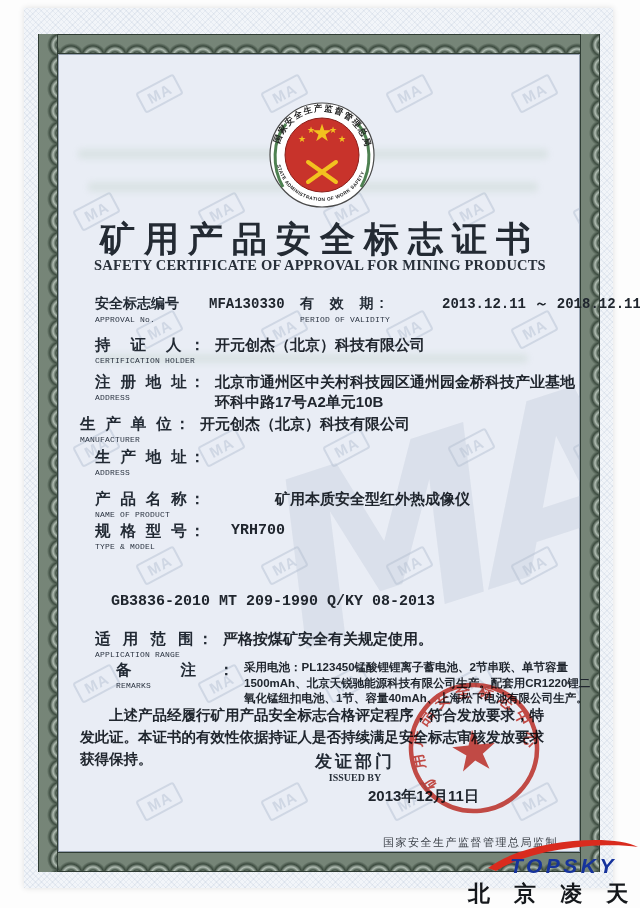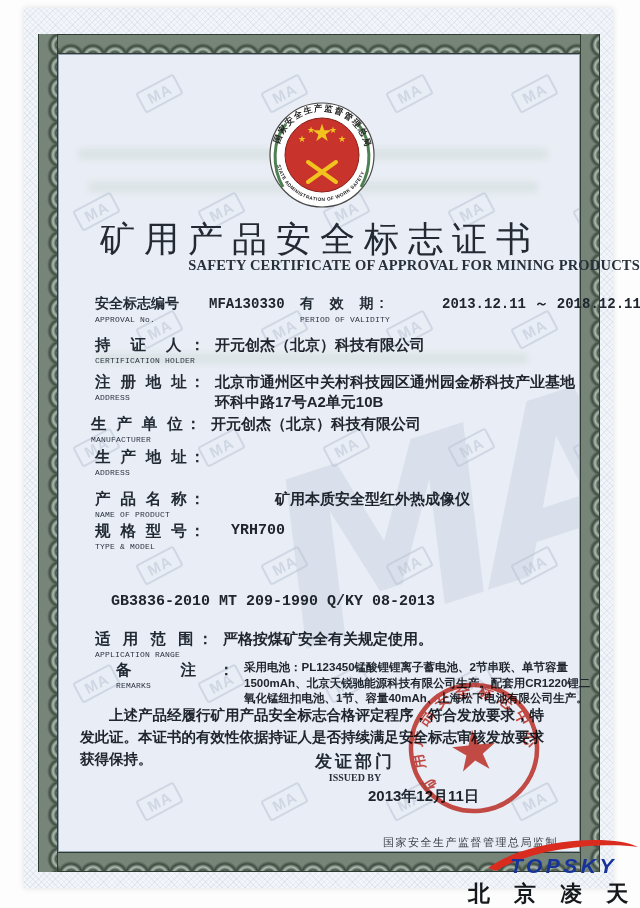--- a/index.html
+++ b/index.html
@@ -49,24 +49,24 @@
   }
   .big-ma{
     left:210px;top:330px;font-size:230px;font-weight:bold;font-style:italic;
     color:rgba(178,190,210,.28);transform:rotate(-18deg);letter-spacing:-18px;
     font-family:"DejaVu Sans",sans-serif;
   }
   
   .title{
     left:0;top:216px;width:640px;text-align:center;
     font-family:"Liberation Serif","DejaVu Serif",serif;
-    font-size:35px;font-weight:normal;letter-spacing:9px;color:#232a33;
+    font-size:35px;font-weight:bold;letter-spacing:9px;color:#232a33;
   }
   .subtitle{
-    left:0;top:257px;width:640px;text-align:right;
+    left:0;top:257px;width:640px;text-align:center;
     font-family:"Liberation Serif","DejaVu Serif",serif;
     font-size:14.5px;font-weight:bold;letter-spacing:.2px;color:#28303a;
   }
   
   .row{display:flex;align-items:flex-start;}
   .lab{flex:none;}
   .zh{
     display:block;font-size:15.5px;font-weight:bold;color:#222a34;
     text-align:justify;text-align-last:justify;line-height:19px;
   }
@@ -201,21 +201,21 @@
     </div>
   <div class="val" style="width:372px;font-weight:bold;">开元创杰（北京）科技有限公司</div>
 </div>
 <div class="abs row" style="left:95px;top:372px;">
   <div class="lab w110">
       <span class="zh">注 册 地 址：</span>
       <span class="en">ADDRESS</span>
     </div>
   <div class="val" style="width:372px;font-weight:bold;">北京市通州区中关村科技园区通州园金桥科技产业基地环科中路17号A2单元10B</div>
 </div>
-<div class="abs row" style="left:91px;top:414px;justify-content:space-between;">
+<div class="abs row" style="left:80px;top:414px;justify-content:space-between;">
   <div class="lab w110">
       <span class="zh">生 产 单 位：</span>
       <span class="en">MANUFACTURER</span>
     </div>
   <div class="val" style="width:372px;font-weight:bold;">开元创杰（北京）科技有限公司</div>
 </div>
 <div class="abs row" style="left:95px;top:447px;">
   <div class="lab w110">
       <span class="zh">生 产 地 址：</span>
       <span class="en">ADDRESS</span>

